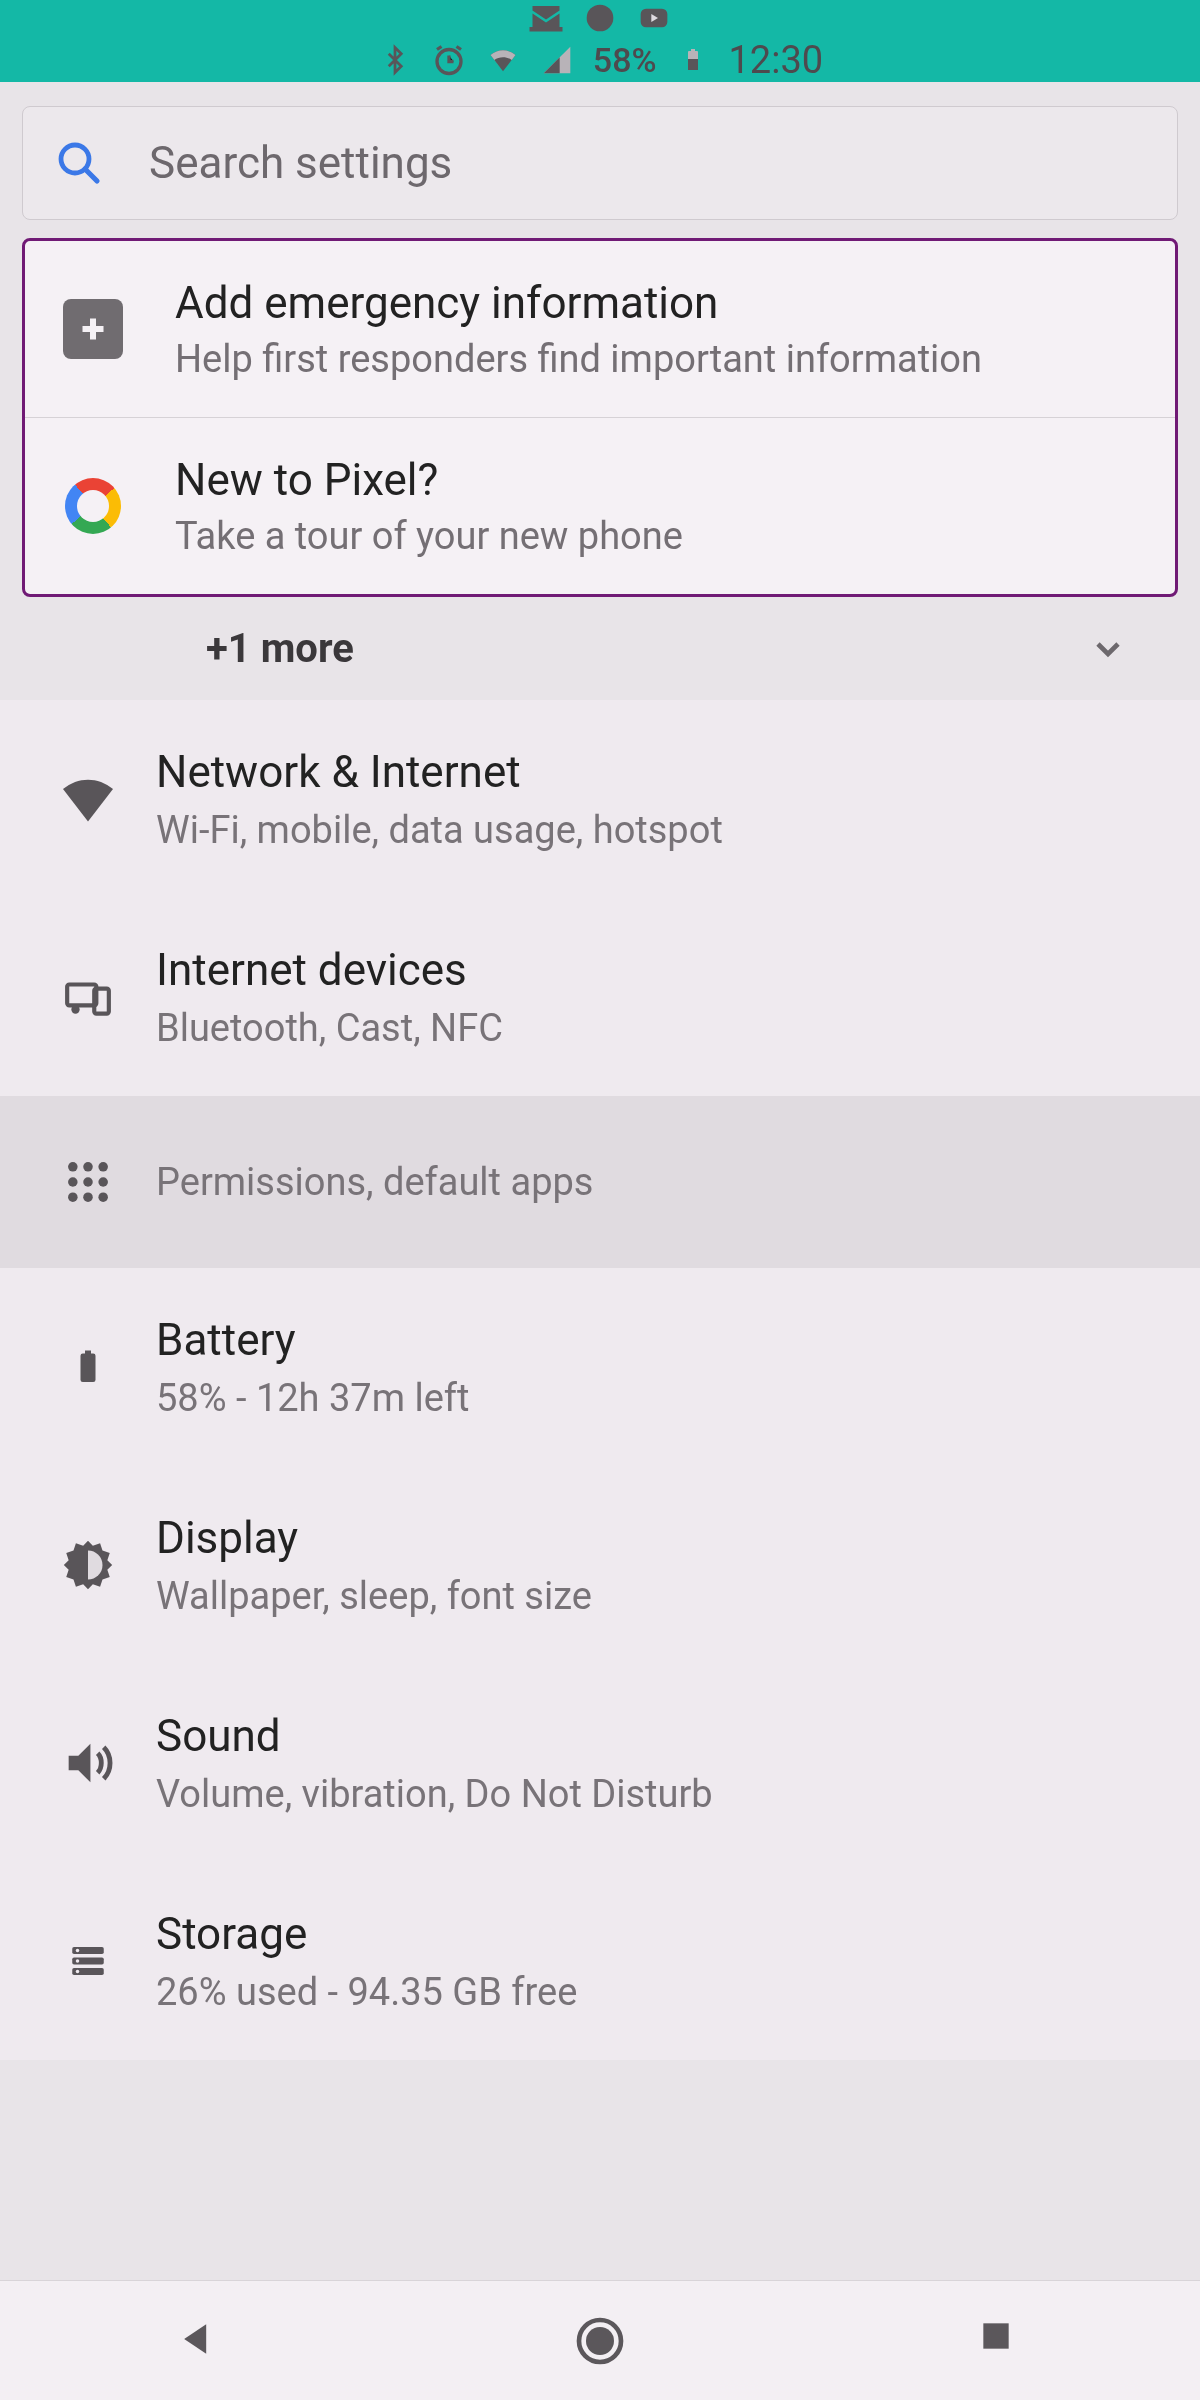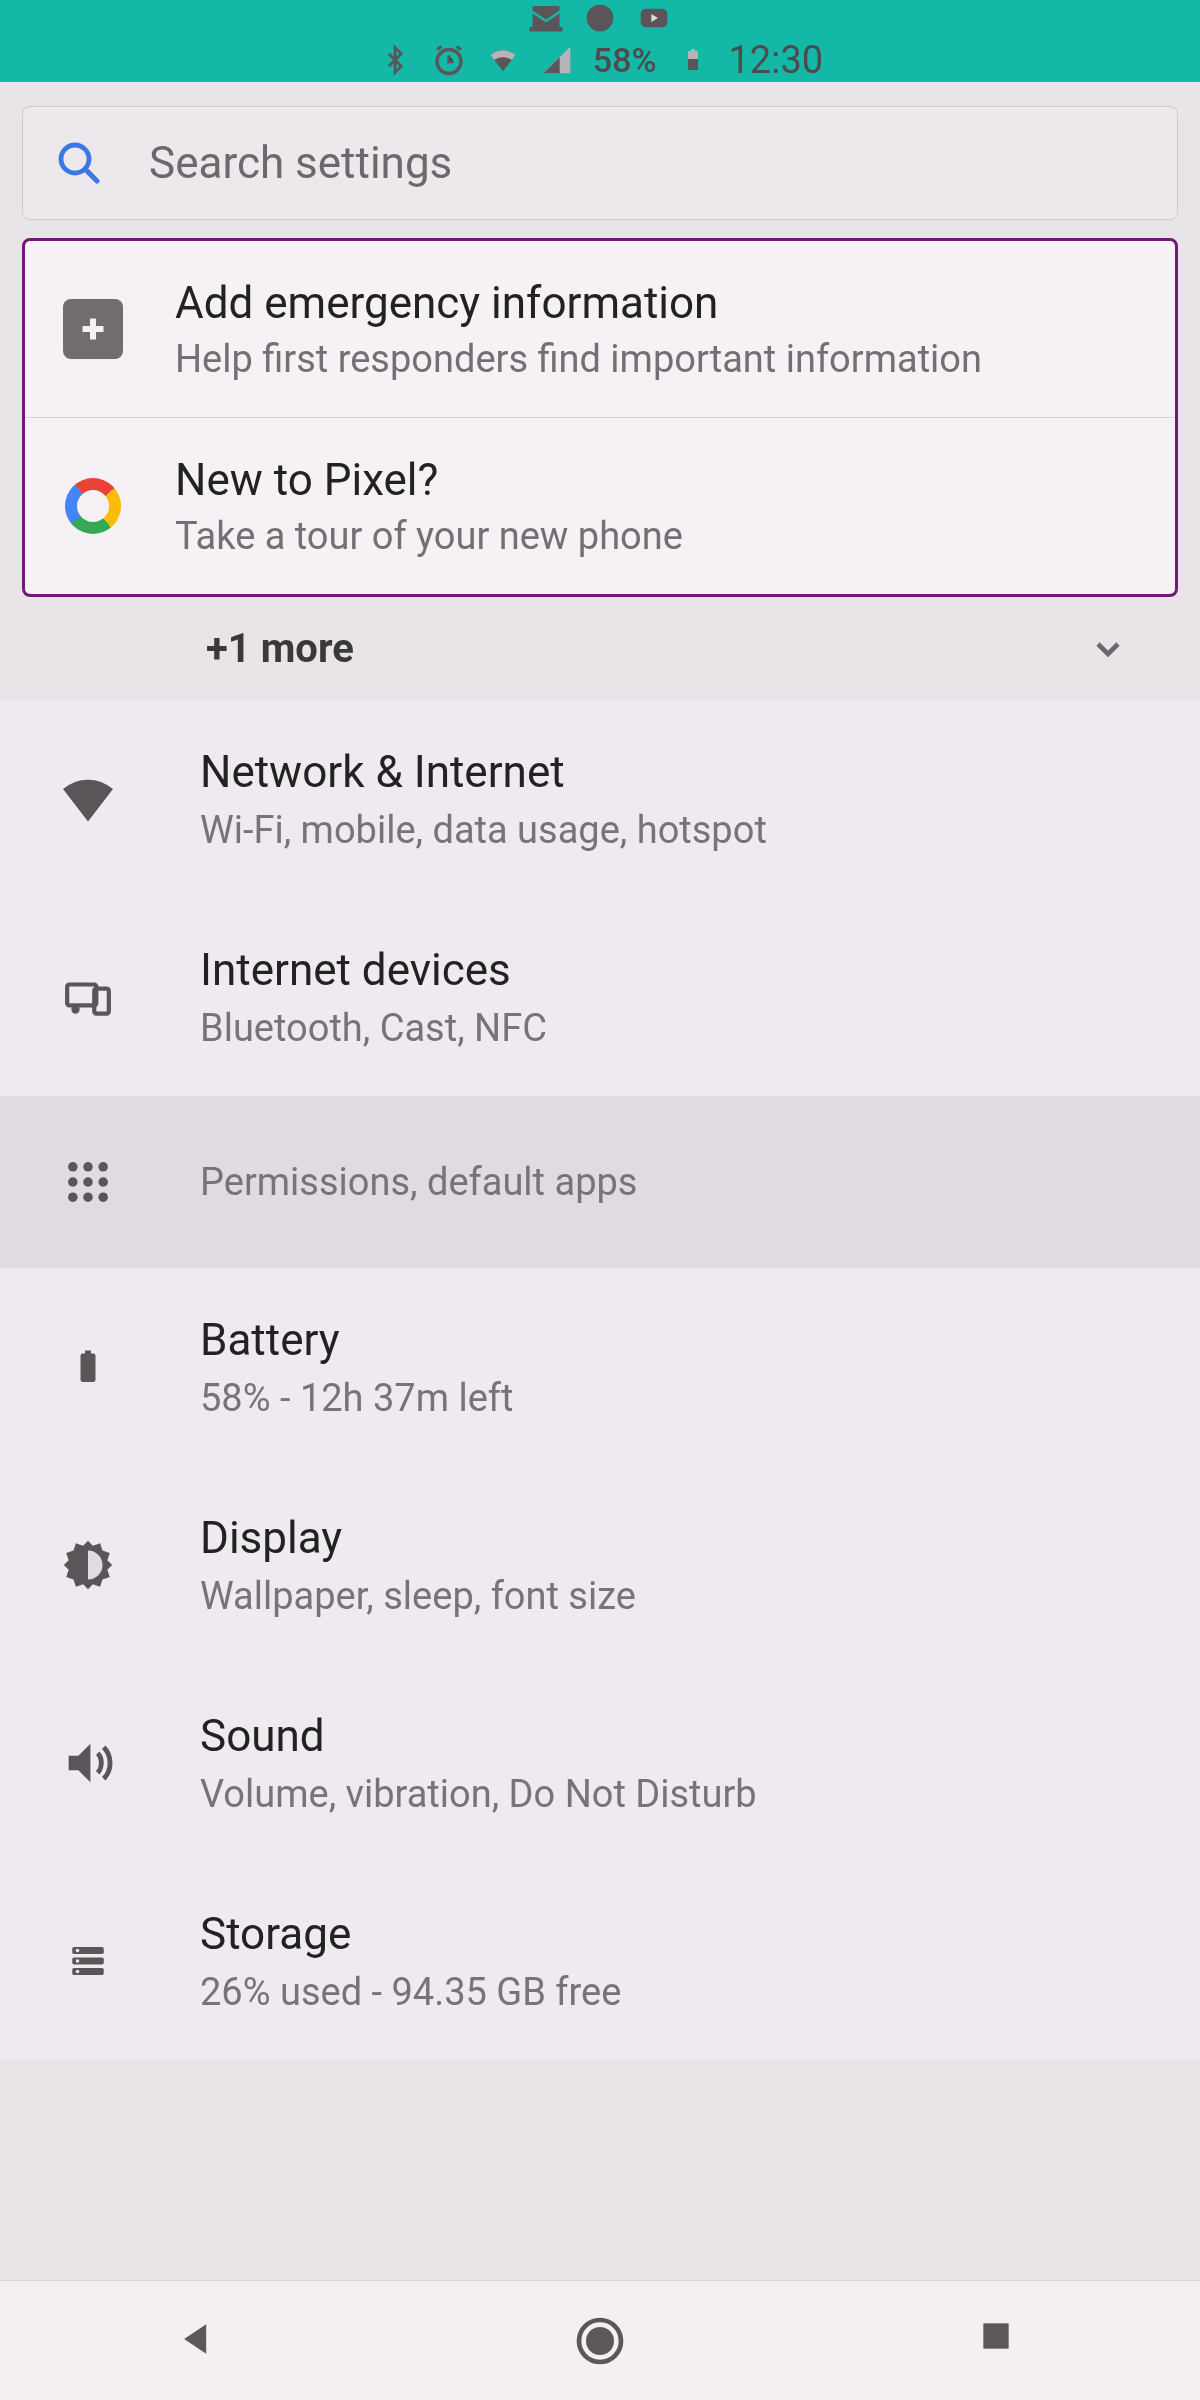--- a/index.html
+++ b/index.html
@@ -85,21 +85,21 @@
     color:#3b383b;
     font-weight: 700;
   }
   .more-row .chev { color:#6d686d; width:40px; height:40px; }
 
   
   .settings-list { background:#efeaef; }
   .setting-item {
     display:flex;
     align-items:center;
-    gap:72px;
+    gap:28px;
     padding: 46px 34px 46px 48px;
     background:#efeaef;
   }
   .setting-item.highlight { background:#e0dbe0; }
   .setting-icon { width:80px; height:80px; display:flex; align-items:center; justify-content:center; color:#595559; }
   .setting-texts { flex:1; }
   .setting-title { font-size: 44px; color:#222; margin-bottom:10px; }
   .setting-sub   { font-size: 38px; color:#787378; }
 
   

